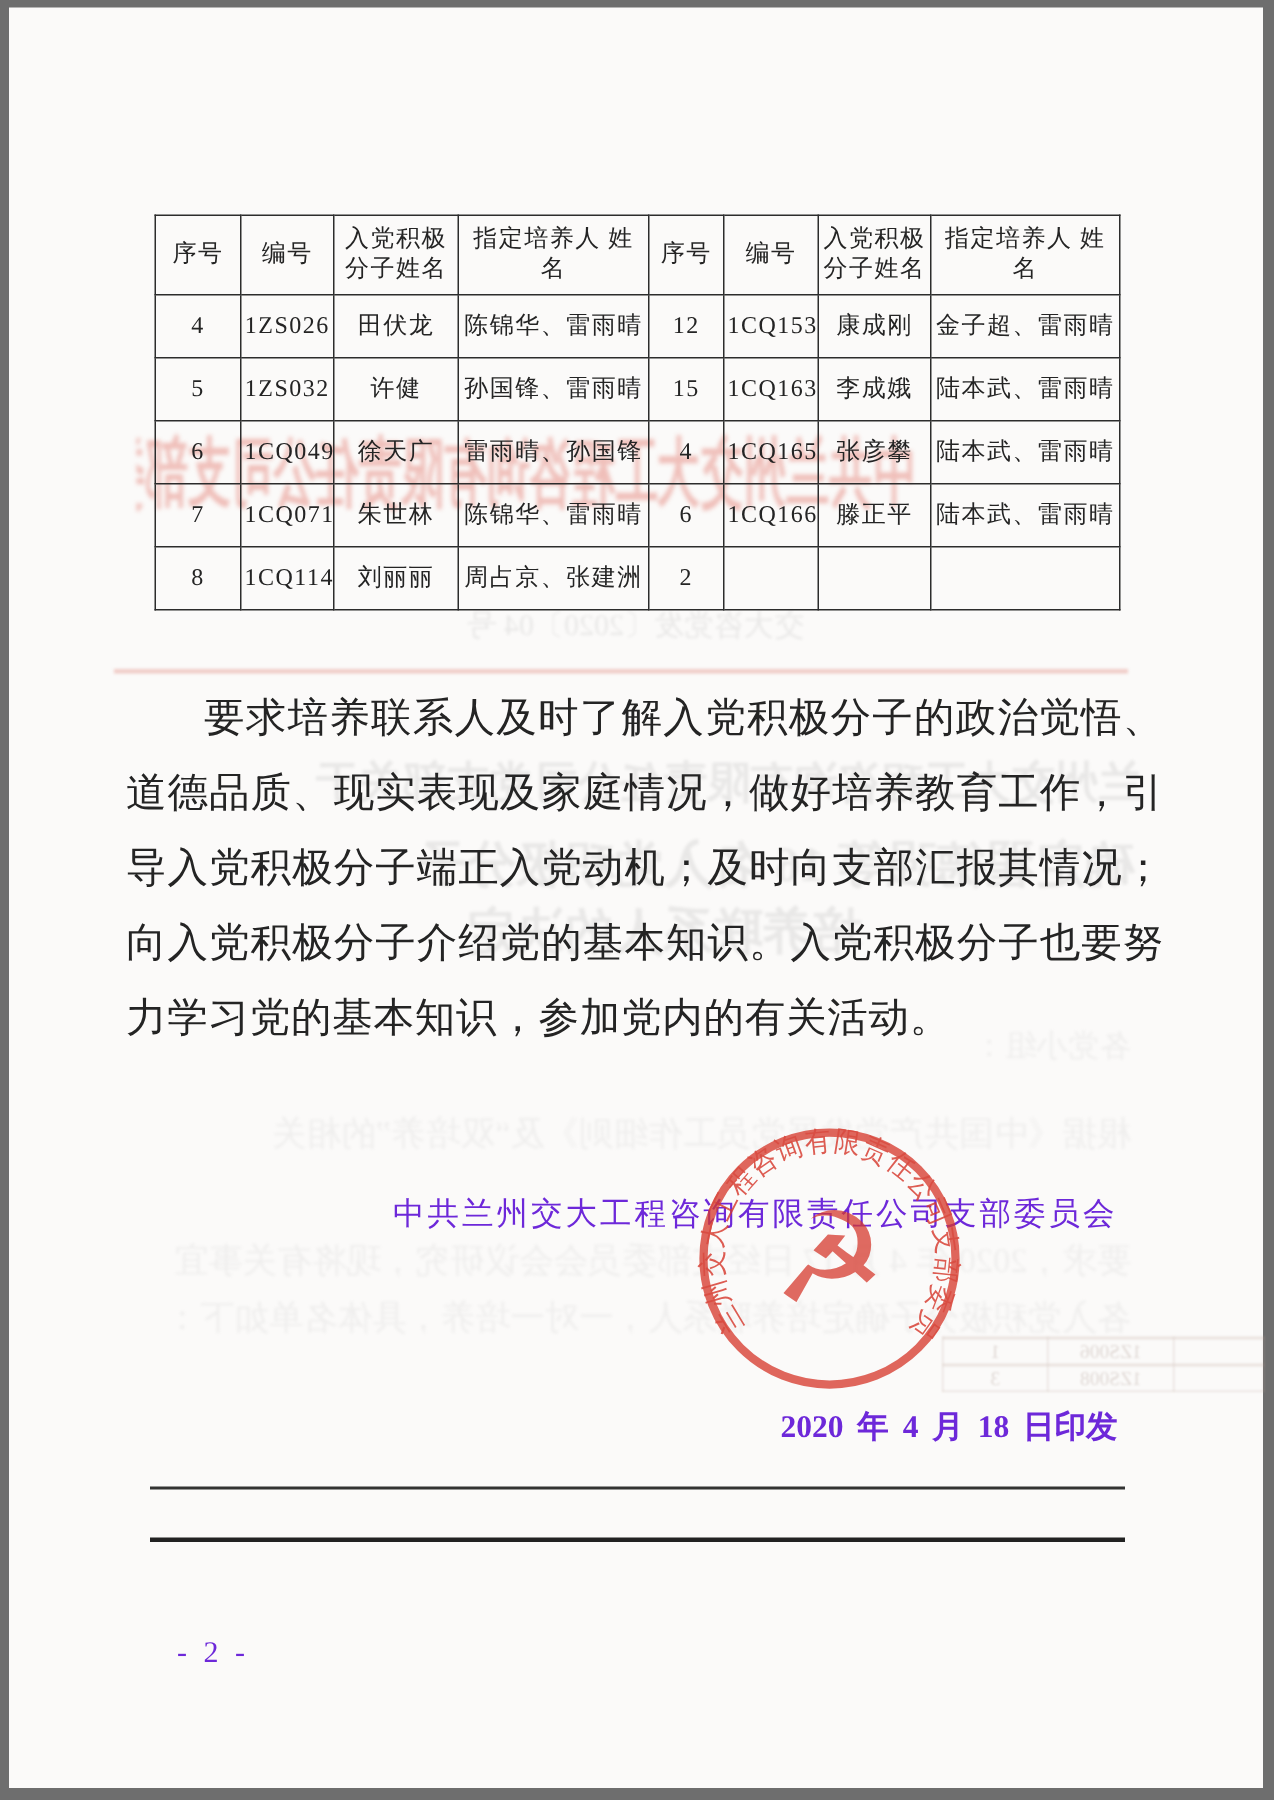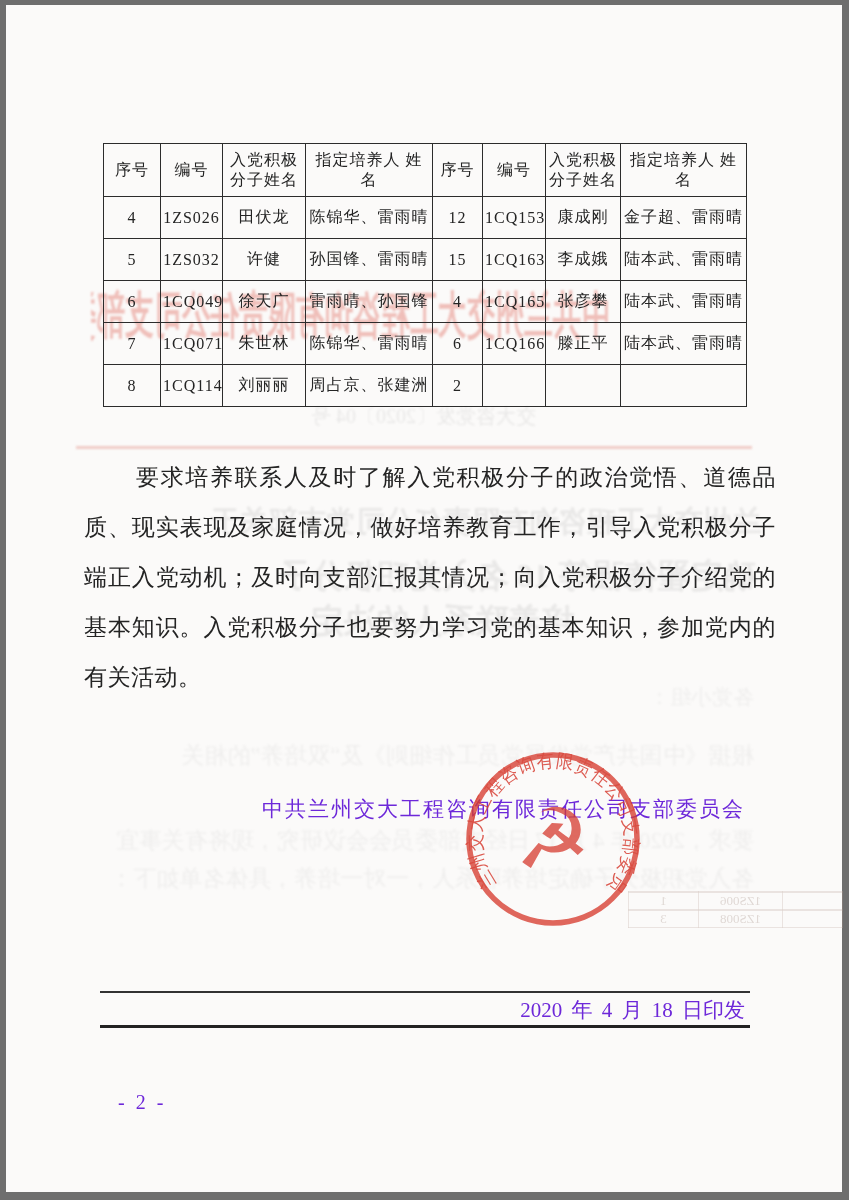--- a/index.html
+++ b/index.html
@@ -45,30 +45,30 @@
     transform:scaleX(-1);opacity:.45;filter:blur(.6px);
   }
   table.bleedtab td{
     border:1px solid rgba(184,158,148,.55);
     font-size:13px;color:rgba(170,150,140,.75);
     text-align:center;vertical-align:middle;padding:0;
   }
 
   .para{
     left:78px;top:448px;width:692px;
-    font-size:23px;line-height:50px;
+    font-size:27px;line-height:50px;
     text-align:justify;text-indent:52px;
     color:#242424;letter-spacing:.5px;
   }
   .sig-org{left:256px;top:790px;font-size:21px;letter-spacing:2px;}
   .sig-date{left:482px;top:840px;font-size:21px;word-spacing:7px;}
 
   .rule{background:#333;z-index:2;}
   .footer-issuer{left:120px;top:991px;font-size:21px;letter-spacing:1px;}
-  .footer-date{right:97px;top:991px;font-size:21px;word-spacing:4px;}
+  .footer-date{right:97px;top:932px;font-size:21px;word-spacing:4px;font-weight:bold;}
   .page-num{left:112px;top:1086px;font-size:20px;letter-spacing:3px;}
 
   .stamp{left:452px;top:739px;width:190px;height:190px;z-index:3;opacity:.9;filter:blur(.2px);}
 </style>
 </head>
 <body>
 
 <div class="page">
 
   <div class="abs bleed bleed-red" style="left:85px;top:277px;width:660px;height:60px;font-size:50px;font-weight:bold;overflow:hidden;">

